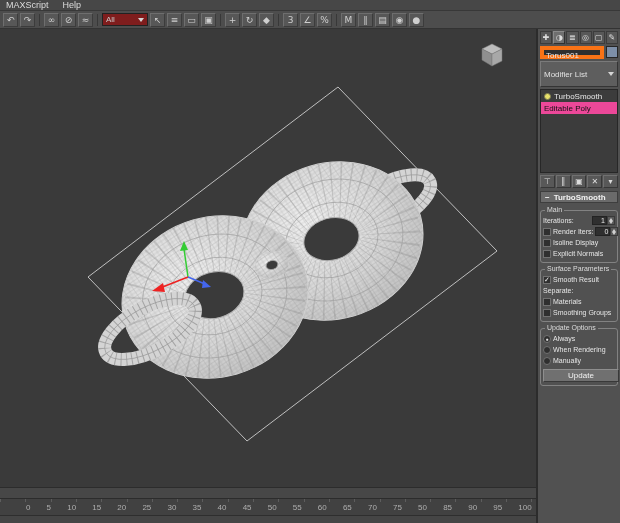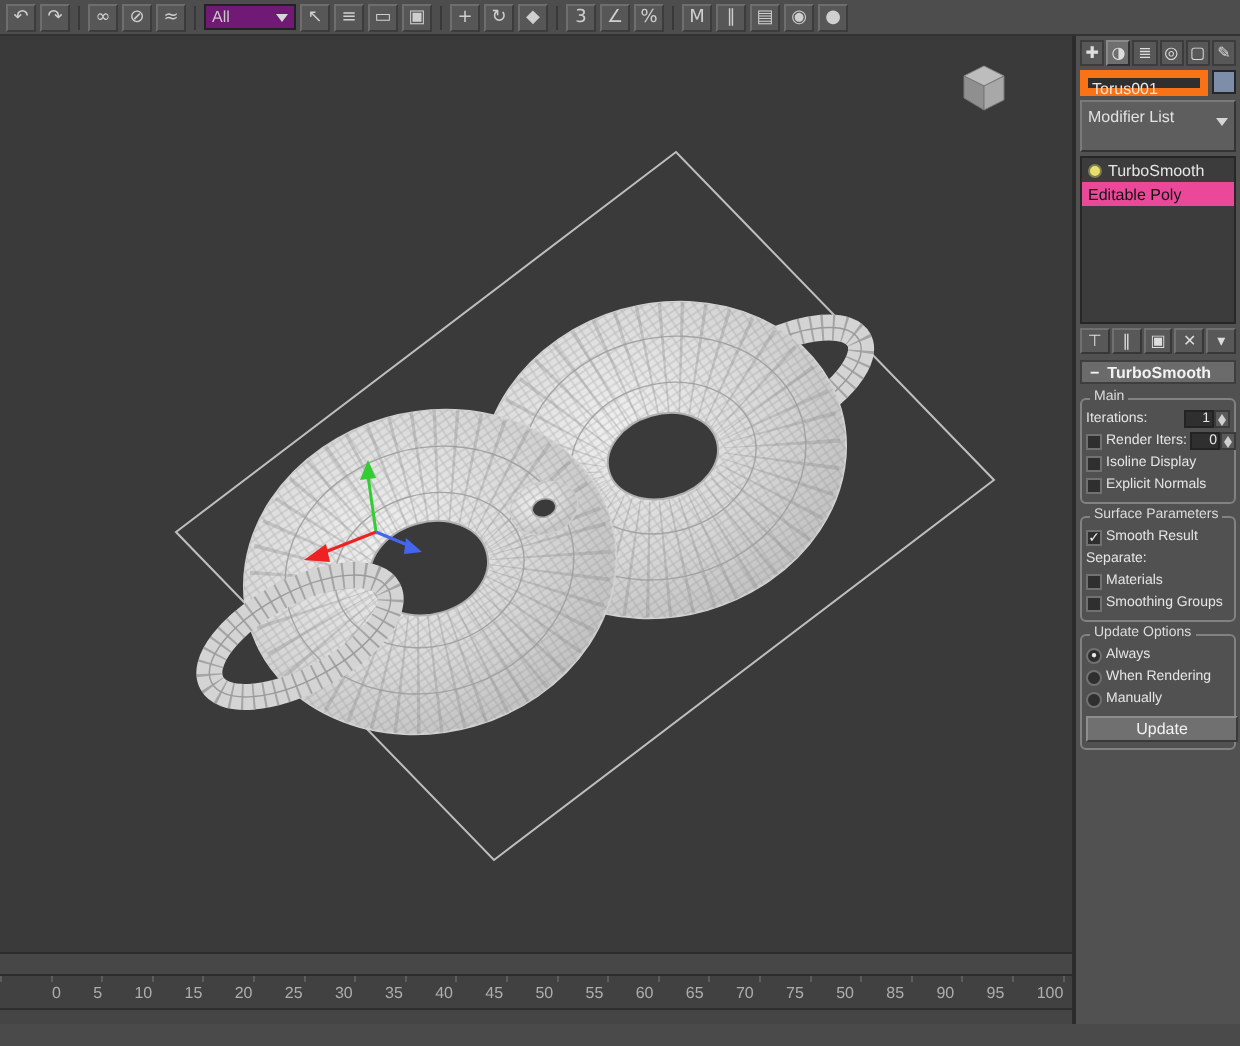--- a/index.html
+++ b/index.html
@@ -8,38 +8,38 @@
   .app{width:620px;height:523px;background:#4a4a4a;position:relative;overflow:hidden}
 
   
   .menubar{height:11px;background:#474747;border-bottom:1px solid #383838;display:flex;align-items:center;gap:14px;padding:0 6px;font-size:9px;color:#dcdcdc}
   .menubar span{cursor:default}
 
   
   .toolbar{height:18px;background:#4d4d4d;border-bottom:1px solid #333;display:flex;align-items:center;gap:2px;padding:0 3px}
   .tbtn{width:15px;height:14px;flex:none;background:#575757;border:1px solid;border-color:#6e6e6e #3c3c3c #3c3c3c #6e6e6e;color:#cfcfcf;font-size:9px;line-height:12px;text-align:center;font-family:"DejaVu Sans",sans-serif}
   .tsep{width:1px;height:12px;background:#383838;margin:0 2px;flex:none}
-  .tdrop{width:46px;height:13px;flex:none;background:#701a75;border:1px solid #222;color:#c8c8c8;font-size:8px;display:flex;align-items:center;justify-content:space-between;padding:4px 3px}
+  .tdrop{width:46px;height:13px;flex:none;background:#7f1d1d;border:1px solid #222;color:#c8c8c8;font-size:8px;display:flex;align-items:center;justify-content:space-between;padding:4px 3px}
 
   .main{display:flex;height:494px}
   .vpcol{width:536px;display:flex;flex-direction:column}
   .viewport{height:458px;background:#3a3a3a;position:relative}
   .timeslider{height:12px;background:#474747;border-top:1px solid #2c2c2c;border-bottom:1px solid #2c2c2c}
   .trackbar{height:16px;background:#414141;display:flex;justify-content:space-between;align-items:flex-start;padding:4px 4px 0 26px;font-size:8px;color:#aeaeae;background-image:repeating-linear-gradient(90deg,#5d5d5d 0 1px,transparent 1px 25.3px);background-size:100% 3px;background-repeat:no-repeat}
   .statusstrip{flex:1;background:#454545;border-top:1px solid #2e2e2e}
 
   
   .cmdpanel{width:84px;background:#515151;border-left:2px solid #2c2c2c;padding:2px 2px;display:flex;flex-direction:column;font-size:8px;color:#e2e2e2}
   .tabs{display:flex;gap:1px;height:13px;margin-bottom:2px}
   .tab{flex:1;background:#585858;border:1px solid #3c3c3c;color:#ddd;font-size:8px;text-align:center;line-height:11px;font-family:"DejaVu Sans",sans-serif}
   .tab.active{background:#6f6f6f;border-color:#8a8a8a #303030 #303030 #8a8a8a}
   .name-row{display:flex;gap:2px;height:13px;margin-bottom:2px}
   .name-field{flex:1;background:#2f2f2f;border:4px solid #f97316;color:#e8e8e8;padding:0 2px;line-height:11px}
   .swatch{width:12px;height:12px;background:#7d8fa8;border:1px solid #262626;flex:none}
-  .dropdown{height:13px;background:#5e5e5e;border:1px solid;border-color:#7a7a7a #343434 #343434 #7a7a7a;display:flex;justify-content:space-between;align-items:flex-end;padding:12px 3px;margin-bottom:2px}
+  .dropdown{height:13px;background:#5e5e5e;border:1px solid;border-color:#7a7a7a #343434 #343434 #7a7a7a;display:flex;justify-content:space-between;align-items:center;padding:12px 3px;margin-bottom:2px}
   .caret{width:0;height:0;border-left:3px solid transparent;border-right:3px solid transparent;border-top:4px solid #d6d6d6}
   .stack{height:84px;background:#3c3c3c;border:1px solid #272727;margin-bottom:2px;overflow:hidden}
   .stack-item{height:12px;display:flex;align-items:center;gap:3px;padding:0 3px;color:#e6e6e6}
   .stack-item.selected{background:#ec4899;color:#121212}
   .bulb{width:7px;height:7px;border-radius:50%;background:#e8e06a;border:1px solid #7d7d50;flex:none}
   .stack-tools{display:flex;gap:1px;height:13px;margin-bottom:3px}
   .sbtn{flex:1;background:#585858;border:1px solid;border-color:#707070 #373737 #373737 #707070;color:#ddd;font-size:8px;text-align:center;line-height:11px;font-family:"DejaVu Sans",sans-serif}
   .rollout-header{height:12px;background:#6b6b6b;border:1px solid #3e3e3e;display:flex;align-items:center;gap:4px;padding:0 4px;font-weight:bold;color:#f2f2f2;margin-bottom:3px}
   .group{border:1px solid #828282;border-radius:3px;margin:4px 0 2px;padding:4px 2px 3px;position:relative}
   .group-title{position:absolute;top:-5px;left:4px;background:#515151;padding:0 2px;font-size:7px;color:#dcdcdc}
@@ -53,20 +53,24 @@
   .cb{width:8px;height:8px;background:#2f2f2f;border:1px solid #717171;color:#efefef;font-size:7px;line-height:7px;text-align:center;flex:none;font-family:"DejaVu Sans",sans-serif}
   .radio{width:8px;height:8px;border-radius:50%;background:#2f2f2f;border:1px solid #717171;color:#e8e8e8;font-size:5px;line-height:6px;text-align:center;flex:none}
   .update-btn{display:block;margin:3px auto 0;width:76px;height:13px;background:#707070;border:1px solid;border-color:#8e8e8e #393939 #393939 #8e8e8e;color:#f2f2f2;font-size:8px;text-align:center;line-height:11px}
   .tick{cursor:default}
 </style>
 </head>
 <body>
 
 <div class="app">
 
+  <div class="menubar">
+    <span>MAXScript</span>
+    <span>Help</span>
+  </div>
 
   <div class="toolbar">
     <span class="tbtn">↶</span>
     <span class="tbtn">↷</span>
     <div class="tsep"></div>
     <span class="tbtn">∞</span>
     <span class="tbtn">⊘</span>
     <span class="tbtn">≈</span>
     <div class="tsep"></div>
     <div class="tdrop">

